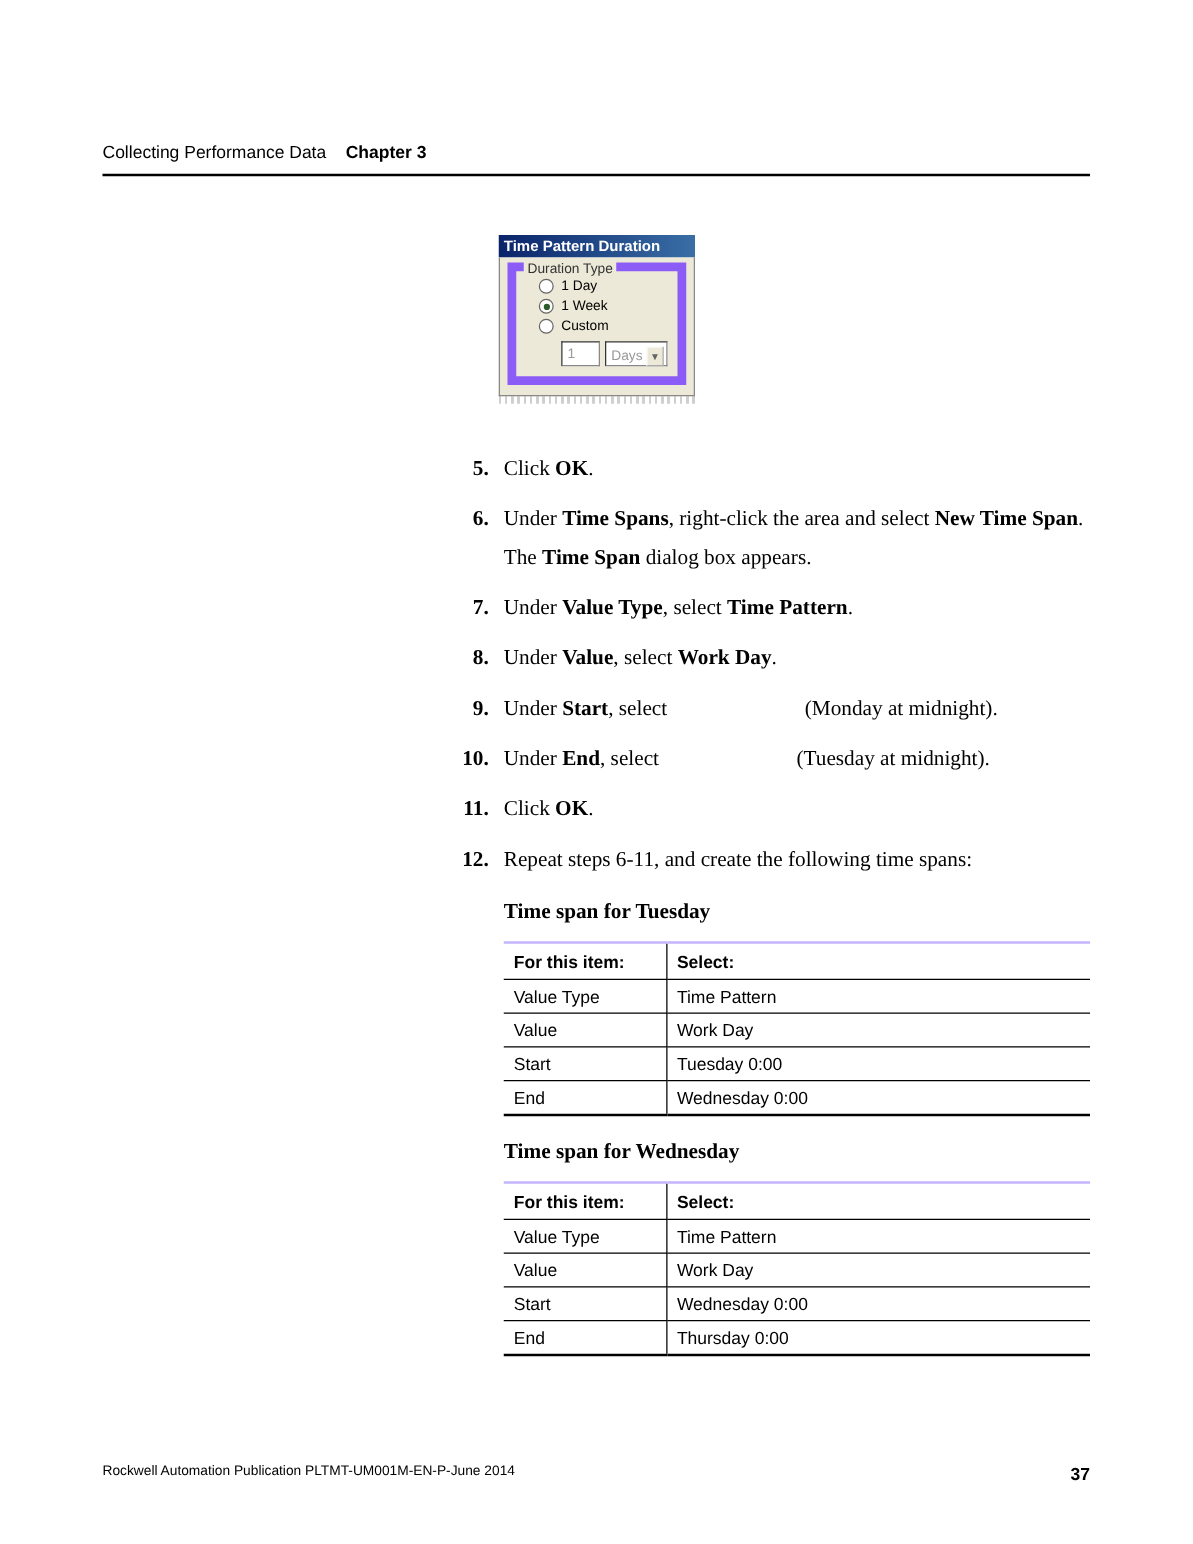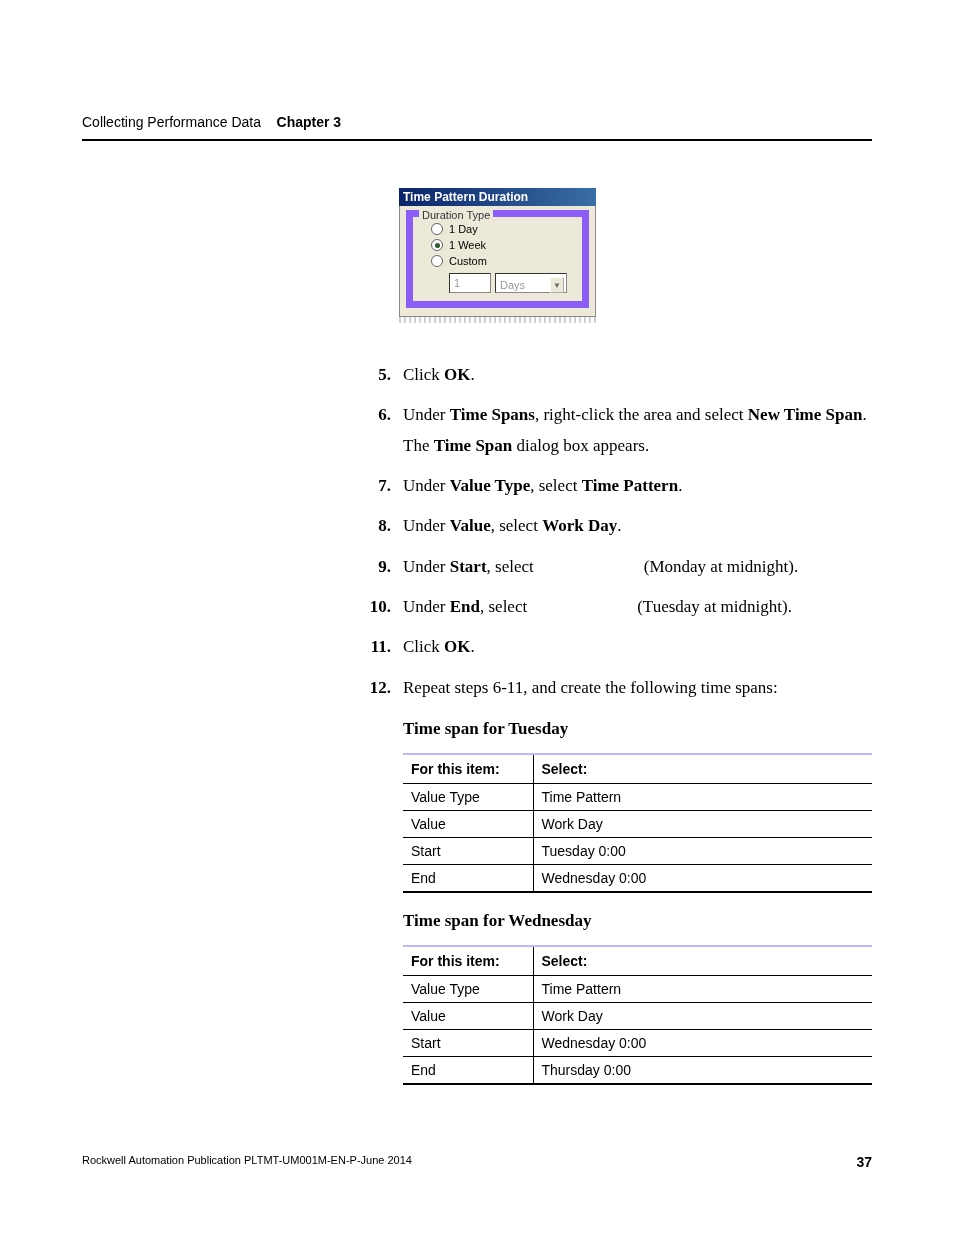--- a/index.html
+++ b/index.html
@@ -24,21 +24,21 @@
       font-family: -apple-system, 'Segoe UI', Arial, sans-serif;
       font-size: 14px;
     }
     .header-text .light { font-weight: 400; }
     .header-text .bold { font-weight: 700; }
     
     .dialog-img {
       position: absolute;
       top: 188px;
       left: 399px;
-      width: 197px;
+      width: 157px;
     }
     .dialog-titlebar {
       background: linear-gradient(to right, #0a246a, #3a6ea5);
       color: #fff;
       font-family: Tahoma, Arial, sans-serif;
       font-size: 12px;
       font-weight: 700;
       padding: 2px 4px;
     }
     .dialog-body {
@@ -174,21 +174,21 @@
     table.data th:first-child { width: 130px; border-right: 1px solid #000; }
     table.data td {
       padding: 5px 8px;
       border-bottom: 1px solid #000;
     }
     table.data td:first-child { border-right: 1px solid #000; }
     table.data tr:last-child td { border-bottom: 2px solid #000; }
     
     .footer {
       position: absolute;
-      bottom: 65px;
+      bottom: 48px;
       left: 82px;
       right: 82px;
       display: flex;
       justify-content: space-between;
       font-family: -apple-system, 'Segoe UI', Arial, sans-serif;
       font-size: 11px;
     }
     .footer .pagenum { font-weight: 700; font-size: 14px; }
   </style>
 </head>

